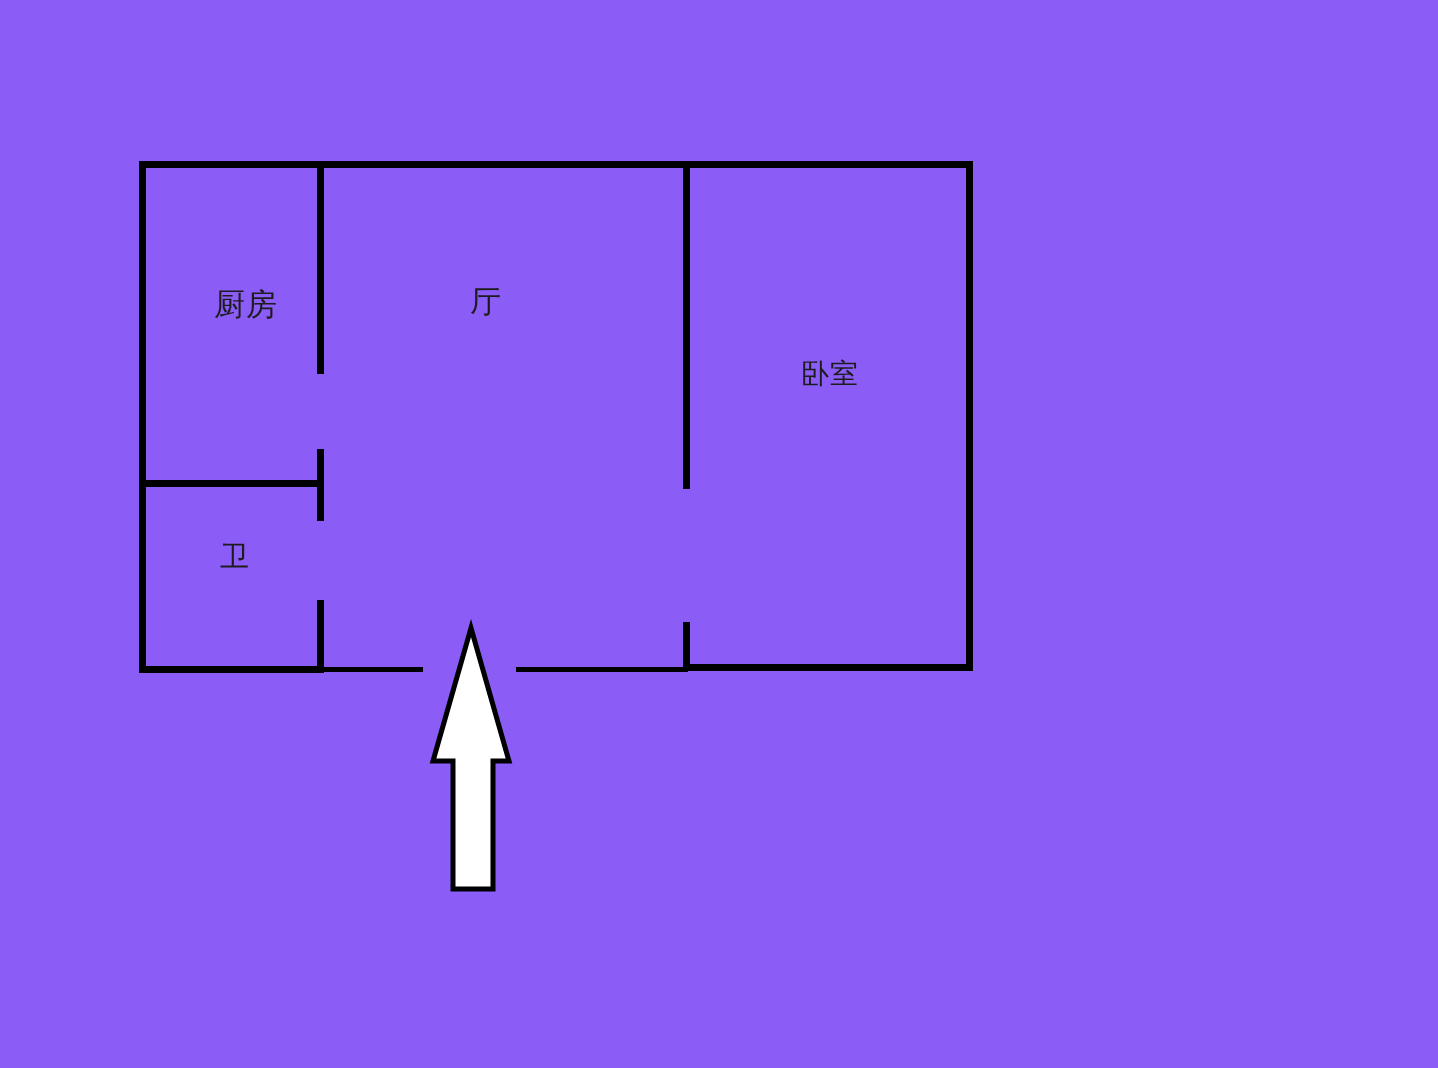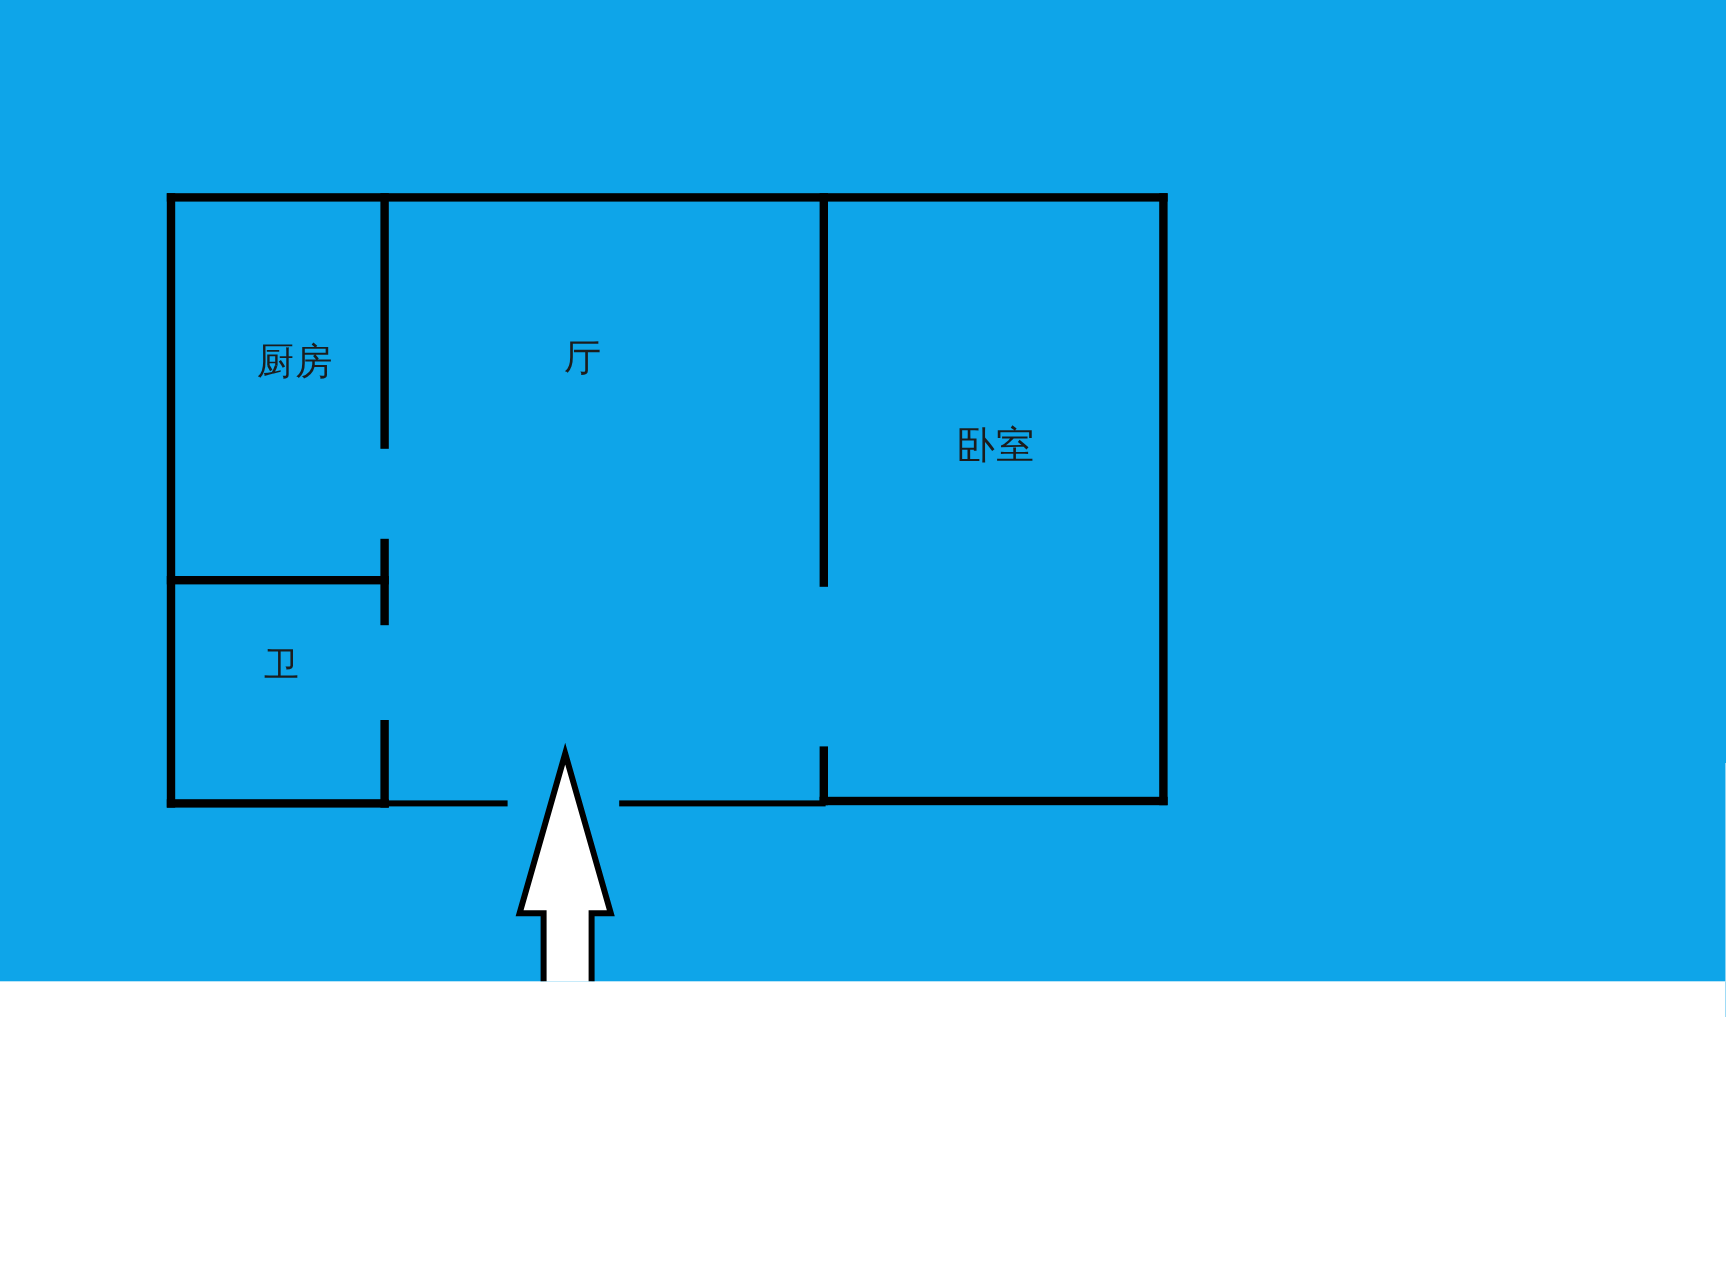--- a/index.html
+++ b/index.html
@@ -3,24 +3,24 @@
 <meta charset="utf-8">
 <style>
   html, body {
     margin: 0;
     padding: 0;
     background: #ffffff;
   }
   #canvas {
     position: relative;
     width: 1438px;
-    height: 818px;
-    background: #0ea5e9;
+    height: 1068px;
+    background: #8b5cf6;
     overflow: hidden;
-    font-family: Liberation Mono, monospace;
+    font-family: Liberation Serif, serif;
   }
   .wall {
     position: absolute;
     background: #000000;
   }
   .room-label {
     position: absolute;
     transform: translate(-50%, -50%);
     color: #1c1c1c;
     white-space: nowrap;
@@ -55,21 +55,21 @@
   <div class="wall" style="left:317px; top:449px; width:7px; height:72px;"></div>
   <div class="wall" style="left:317px; top:600px; width:7px; height:73px;"></div>
 
   <div class="wall" style="left:139px; top:480px; width:185px; height:7px;"></div>
 
   <div class="wall" style="left:683px; top:161px; width:7px; height:328px;"></div>
   <div class="wall" style="left:683px; top:622px; width:7px; height:49px;"></div>
 
   <span class="room-label" style="left:246px; top:304px; font-size:31px;">厨房</span>
   <span class="room-label" style="left:486px; top:301px; font-size:31px;">厅</span>
-  <span class="room-label" style="left:830px; top:374px; font-size:32px;">卧室</span>
+  <span class="room-label" style="left:830px; top:374px; font-size:28px;">卧室</span>
   <span class="room-label" style="left:235px; top:556px; font-size:29px;">卫</span>
 
   <div class="arrow-wrap">
     <svg width="92" height="278" viewBox="0 0 92 278" xmlns="http://www.w3.org/2000/svg">
       <polygon points="46,9 84,142 68,142 68,270 28,270 28,142 8,142" fill="#ffffff" stroke="#000000" stroke-width="5" stroke-linejoin="miter"></polygon>
     </svg>
   </div>
 
 </div>
 

